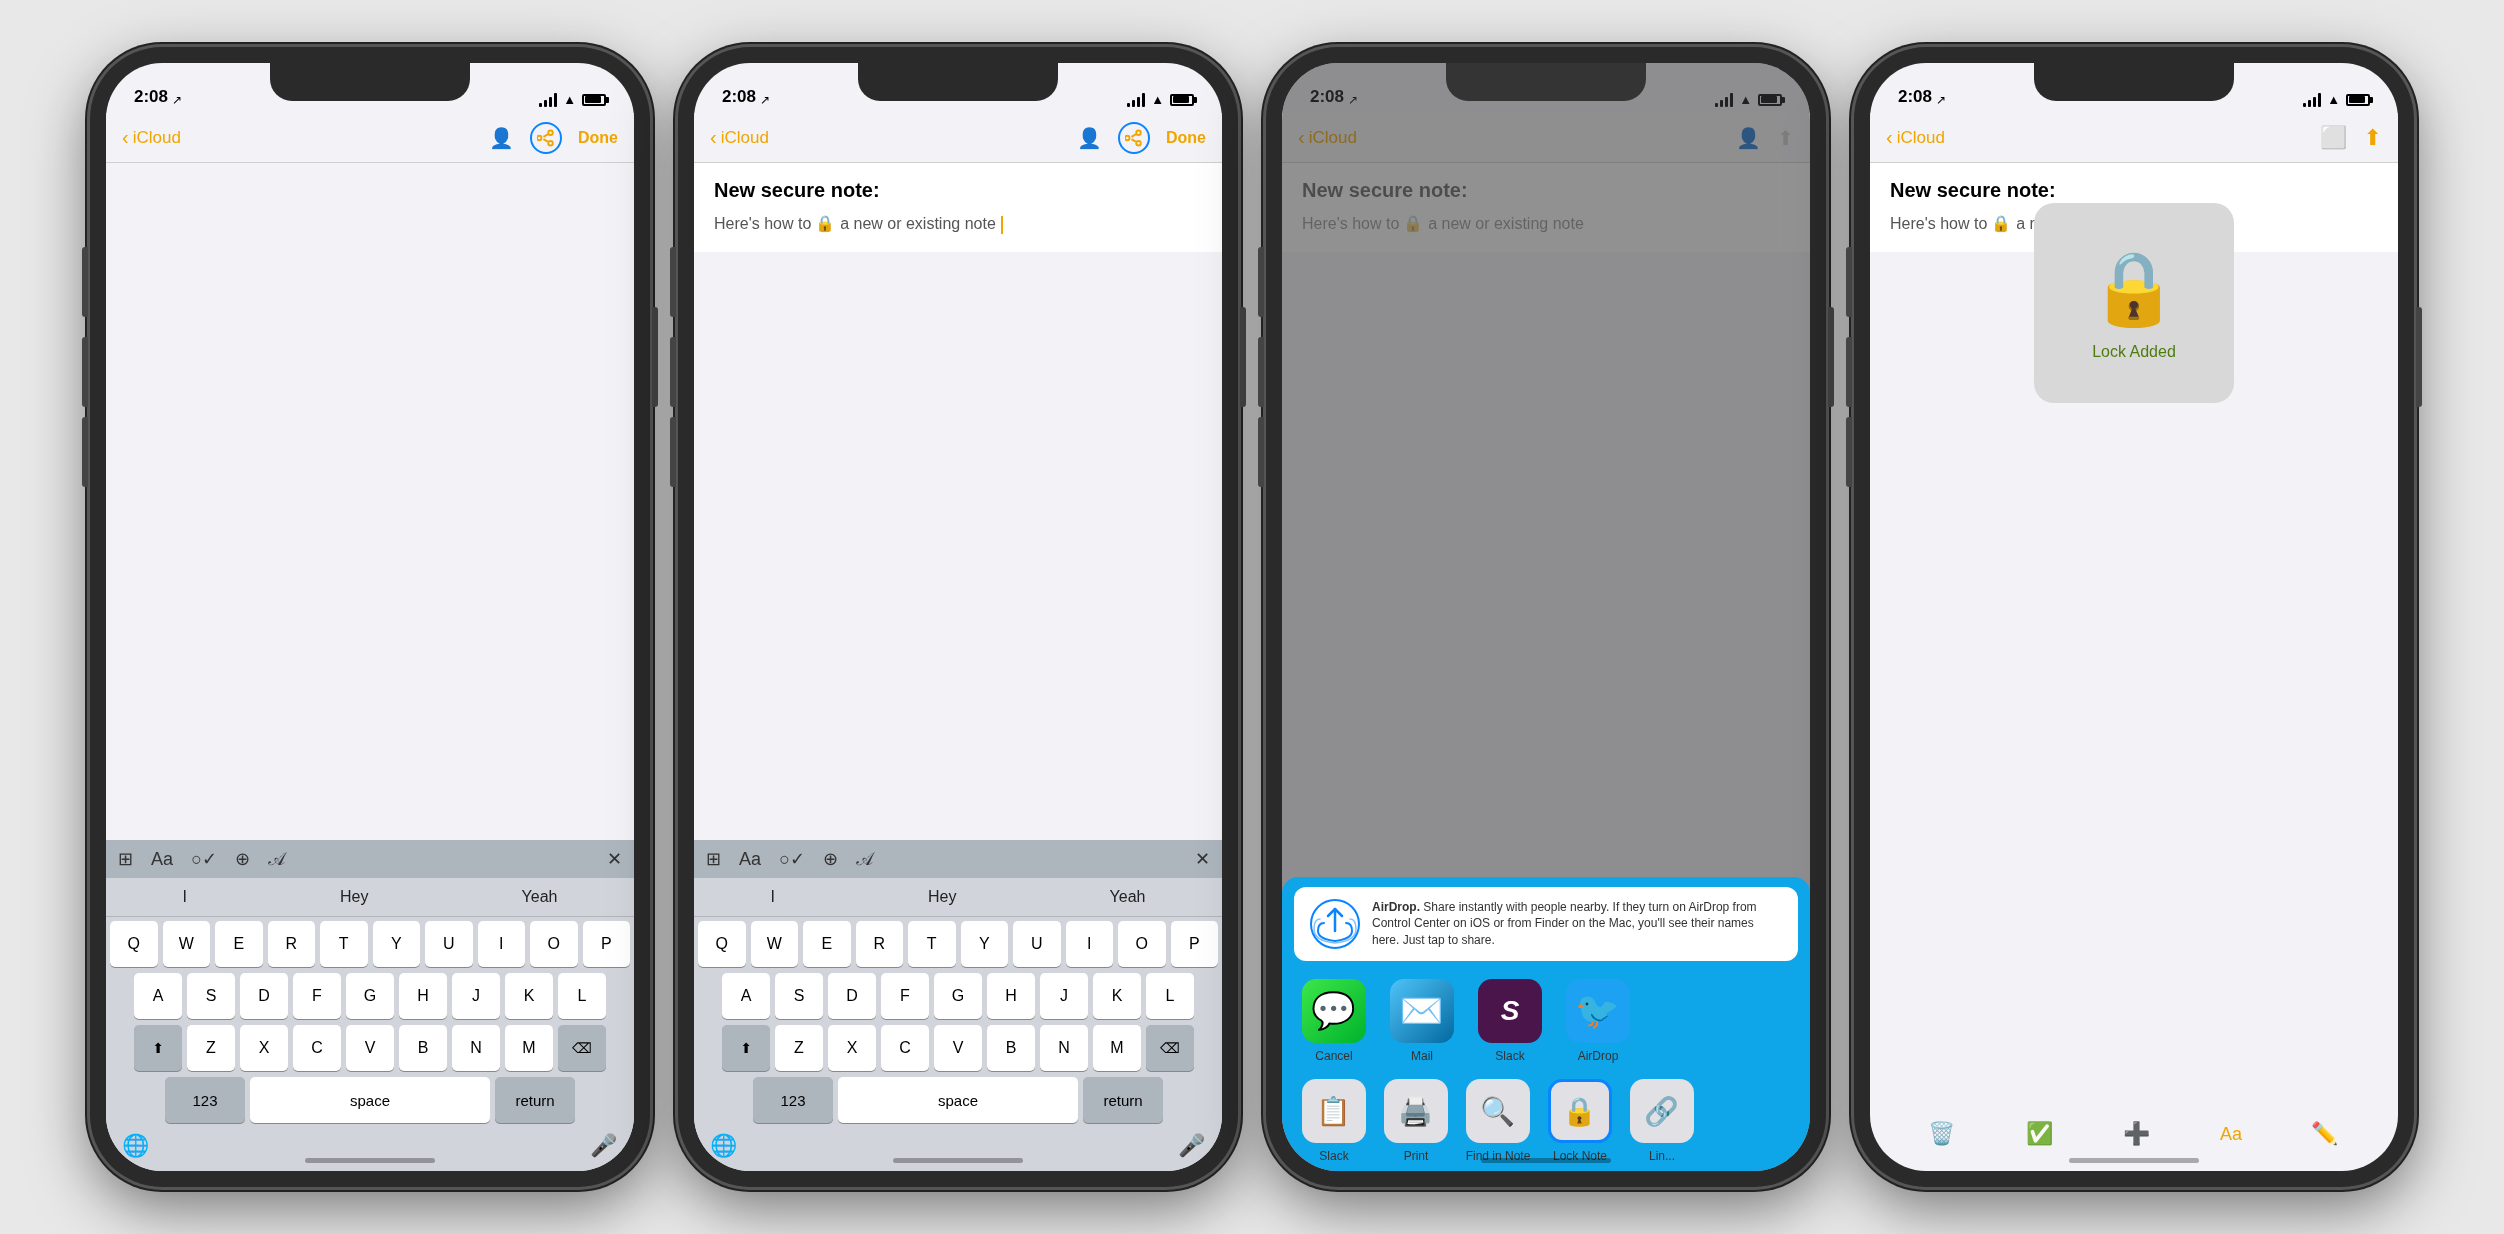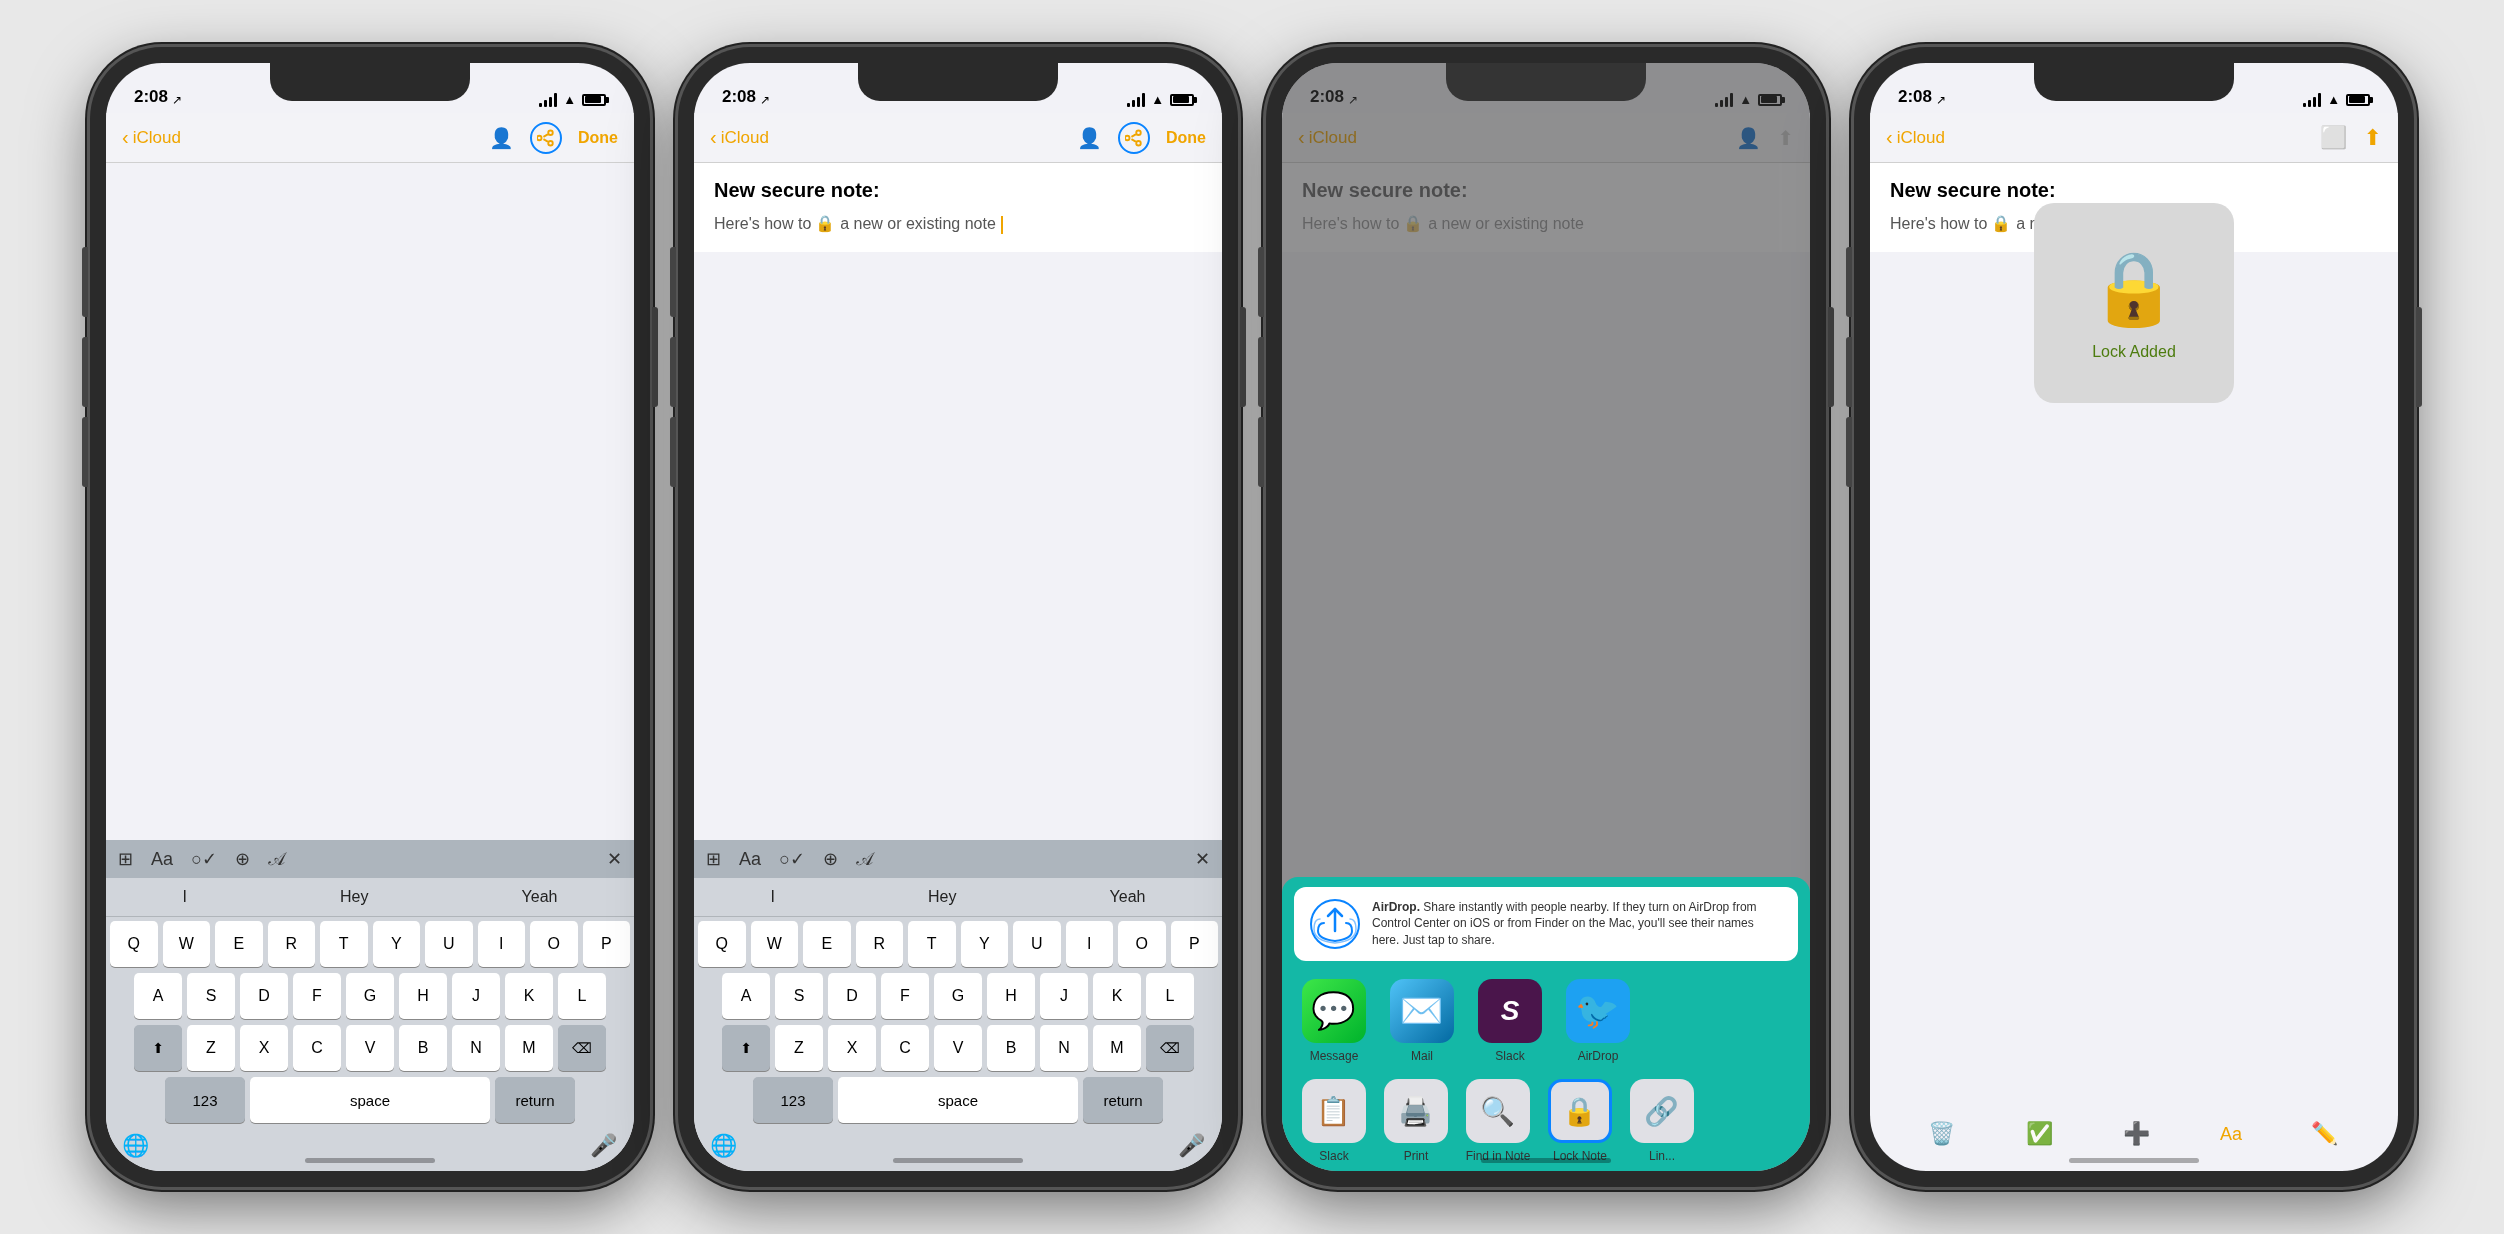--- a/index.html
+++ b/index.html
@@ -354,21 +354,21 @@
       inset: 0;
       background: rgba(60,60,60,0.55);
       z-index: 20;
     }
 
     .share-sheet {
       position: absolute;
       bottom: 0;
       left: 0;
       right: 0;
-      background: #14b8a6;
+      background: #0ea5e9;
       border-radius: 16px 16px 0 0;
       z-index: 21;
       overflow: hidden;
     }
 
     .airdrop-banner {
       background: #fff;
       padding: 12px 16px;
       display: flex;
       align-items: center;
@@ -807,21 +807,21 @@
           <path d="M10 20 Q4 20 4 30 Q4 42 25 44 Q46 42 46 30 Q46 20 40 20" stroke="#0a84ff" stroke-width="1.5" fill="none" stroke-linecap="round" opacity="0.5"></path>
         </svg>
         <div class="airdrop-text">
           <strong>AirDrop.</strong> Share instantly with people nearby. If they turn on AirDrop from Control Center on iOS or from Finder on the Mac, you'll see their names here. Just tap to share.
         </div>
       </div>
 
       <div class="share-app-row">
         <div class="share-app-item">
           <div class="share-app-icon icon-messages">💬</div>
-          <span class="share-app-label">Message</span>
+          <span class="share-app-label">Cancel</span>
         </div>
         <div class="share-app-item">
           <div class="share-app-icon icon-mail">✉️</div>
           <span class="share-app-label">Mail</span>
         </div>
         <div class="share-app-item">
           <div class="share-app-icon icon-slack" style="color:#fff;font-size:28px;font-weight:bold;font-style:italic;">S</div>
           <span class="share-app-label">Slack</span>
         </div>
         <div class="share-app-item">

